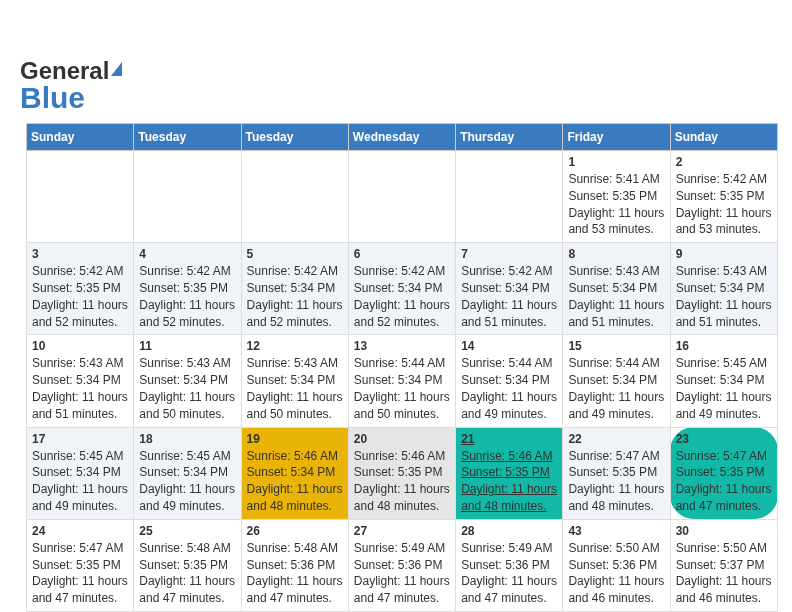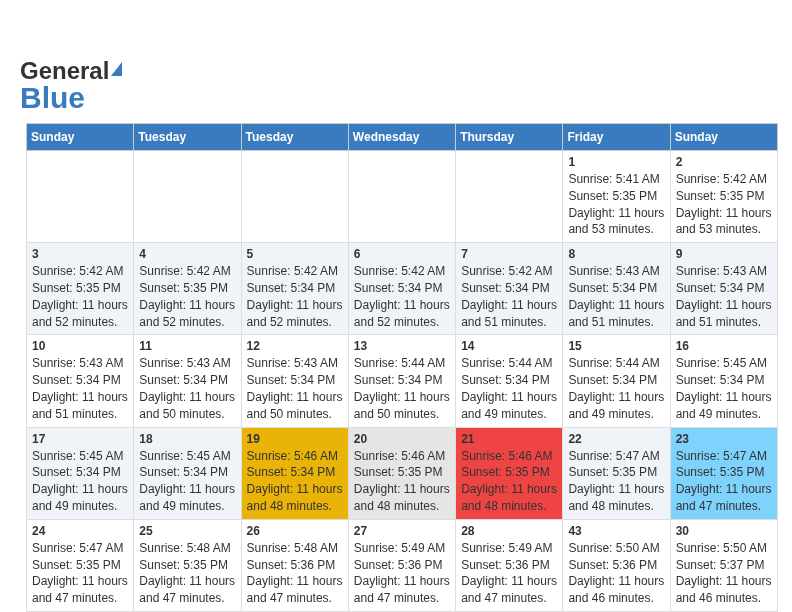--- a/index.html
+++ b/index.html
@@ -192,29 +192,29 @@
             <div class="day-info">Sunrise: 5:45 AM<br>Sunset: 5:34 PM<br>Daylight: 11 hours and 49 minutes.</div>
           </td>
           <td style="background: #eab308;">
             <span class="day-num">19</span>
             <div class="day-info">Sunrise: 5:46 AM<br>Sunset: 5:34 PM<br>Daylight: 11 hours and 48 minutes.</div>
           </td>
           <td style="background: #e5e5e5;">
             <span class="day-num">20</span>
             <div class="day-info">Sunrise: 5:46 AM<br>Sunset: 5:35 PM<br>Daylight: 11 hours and 48 minutes.</div>
           </td>
-          <td style="background: #ef4444;">
+          <td style="background: #14b8a6; text-decoration: underline;">
             <span class="day-num">21</span>
             <div class="day-info">Sunrise: 5:46 AM<br>Sunset: 5:35 PM<br>Daylight: 11 hours and 48 minutes.</div>
           </td>
           <td style="background: rgb(240, 244, 248);">
             <span class="day-num">22</span>
             <div class="day-info">Sunrise: 5:47 AM<br>Sunset: 5:35 PM<br>Daylight: 11 hours and 48 minutes.</div>
           </td>
-          <td style="background: #7dd3fc;">
+          <td style="background: #14b8a6; border-radius: 24px;">
             <span class="day-num">23</span>
             <div class="day-info">Sunrise: 5:47 AM<br>Sunset: 5:35 PM<br>Daylight: 11 hours and 47 minutes.</div>
           </td>
         </tr>
         <tr>
           <td>
             <span class="day-num">24</span>
             <div class="day-info">Sunrise: 5:47 AM<br>Sunset: 5:35 PM<br>Daylight: 11 hours and 47 minutes.</div>
           </td>
           <td>

